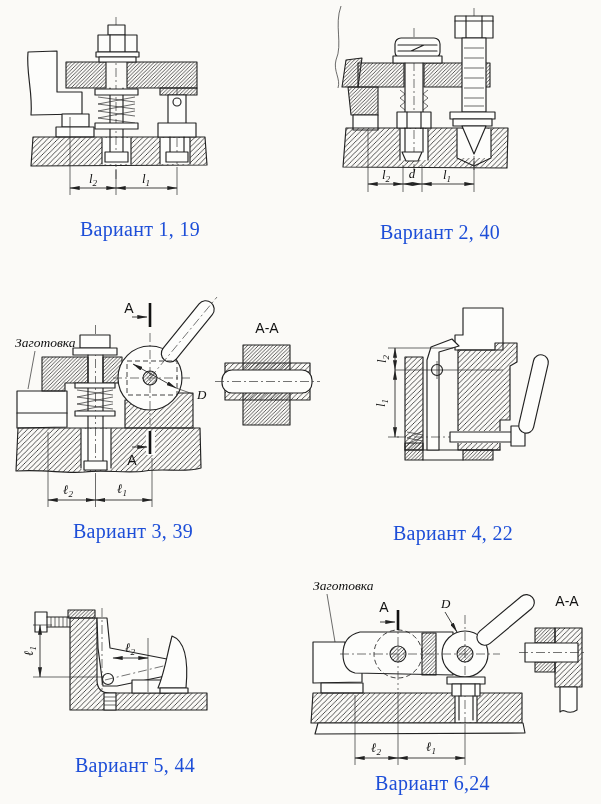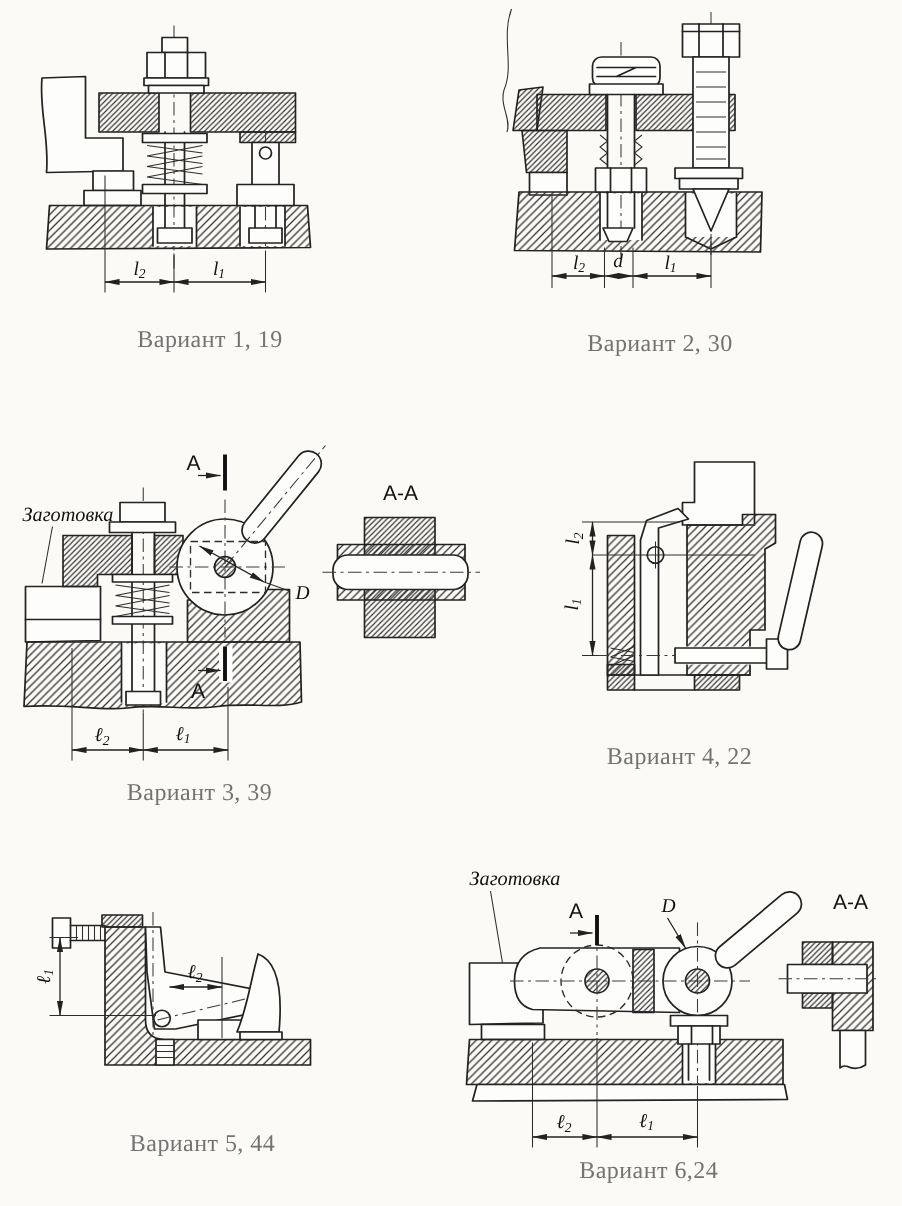--- a/index.html
+++ b/index.html
@@ -1,19 +1,19 @@
 <!DOCTYPE html>
 <html><head>
 <meta charset="utf-8">
 <style>
   html,body{margin:0;padding:0}
   .sheet{position:relative;width:601px;height:804px;background:#fbfaf7;overflow:hidden;
          font-family:"Liberation Serif",serif;color:#111}
   .sheet svg{position:absolute;overflow:visible}
-  .cap{position:absolute;text-align:center;font-size:16px;color:#737373;letter-spacing:.3px}
+  .cap{position:absolute;text-align:center;font-size:20px;color:#1d4ed8;letter-spacing:.3px}
   
   .s {fill:none;stroke:#222;stroke-width:1.15;stroke-linejoin:round;stroke-linecap:round}
   .sw{fill:#fdfdfb;stroke:#222;stroke-width:1.15;stroke-linejoin:round}
   .sh{fill:url(#h); stroke:#222;stroke-width:1.15;stroke-linejoin:round}
   .sh2{fill:url(#h2);stroke:#222;stroke-width:1.1;stroke-linejoin:round}
   .cl{fill:none;stroke:#3a3a3a;stroke-width:.7;stroke-dasharray:9 3 2 3}
   .dsh{fill:none;stroke:#2d2d2d;stroke-width:.9;stroke-dasharray:5 3}
   .dl{fill:none;stroke:#222;stroke-width:.85}
   .thin{fill:none;stroke:#2d2d2d;stroke-width:.7}
   .thick{fill:none;stroke:#111;stroke-width:2.6}
@@ -138,21 +138,21 @@
   <g>
     <path class="thin" d="M58,130 V192 M93,165 V192 M112,165 V192 M164,158 V192"></path>
     <line class="dl" x1="58" y1="184" x2="93" y2="184" marker-start="url(#ar)" marker-end="url(#ar)"></line>
     <line class="dl" x1="93" y1="184" x2="112" y2="184" marker-start="url(#ar)" marker-end="url(#ar)"></line>
     <line class="dl" x1="112" y1="184" x2="164" y2="184" marker-start="url(#ar)" marker-end="url(#ar)"></line>
     <text class="dim" x="76" y="179" text-anchor="middle"><tspan>l</tspan><tspan class="sub" dy="2.5">2</tspan></text>
     <text class="dim" x="102" y="178" text-anchor="middle">d</text>
     <text class="dim" x="137" y="179" text-anchor="middle"><tspan>l</tspan><tspan class="sub" dy="2.5">1</tspan></text>
   </g>
 </svg>
-<div class="cap" style="left:355px;top:221px;width:170px">Вариант 2, 30</div>
+<div class="cap" style="left:355px;top:221px;width:170px">Вариант 2, 40</div>
 </div>
 
 <div class="variant">
 <svg style="left:5px;top:275px" width="340" height="240" viewBox="0 0 340 240">
   <g>
     <text class="note" x="10" y="72">Заготовка</text>
     <line class="thin" x1="30" y1="76" x2="23" y2="114"></line>
   </g>
   <g>
     <path class="sw" d="M12,116 L62,116 L62,152 L12,153 Z"></path>
@@ -254,21 +254,21 @@
     </g>
   </g>
   <g>
     <path class="thin" d="M33,48 H98 M33,137 H44"></path>
     <line class="dl" x1="40" y1="48" x2="40" y2="70" marker-start="url(#ar)" marker-end="url(#ar)"></line>
     <line class="dl" x1="40" y1="70" x2="40" y2="137" marker-start="url(#ar)" marker-end="url(#ar)"></line>
     <text class="dim" x="31" y="59" text-anchor="middle" transform="rotate(-90 31 59)"><tspan>l</tspan><tspan class="sub" dy="2.5">2</tspan></text>
     <text class="dim" x="30" y="103" text-anchor="middle" transform="rotate(-90 30 103)"><tspan>l</tspan><tspan class="sub" dy="2.5">1</tspan></text>
   </g>
 </svg>
-<div class="cap" style="left:368px;top:496px;width:170px">Вариант 4, 22</div>
+<div class="cap" style="left:368px;top:522px;width:170px">Вариант 4, 22</div>
 </div>
 
 <div class="variant">
 <svg style="left:20px;top:600px" width="195" height="145" viewBox="0 0 195 145">
   <g>
     <rect class="sw" x="15" y="12" width="12" height="20"></rect>
     <path class="s" d="M27,17 H50 M27,27 H50"></path>
     <path class="thin" d="M31,17 V27 M35,17 V27 M39,17 V27 M43,17 V27 M47,17 V27"></path>
   </g>
   <g>

